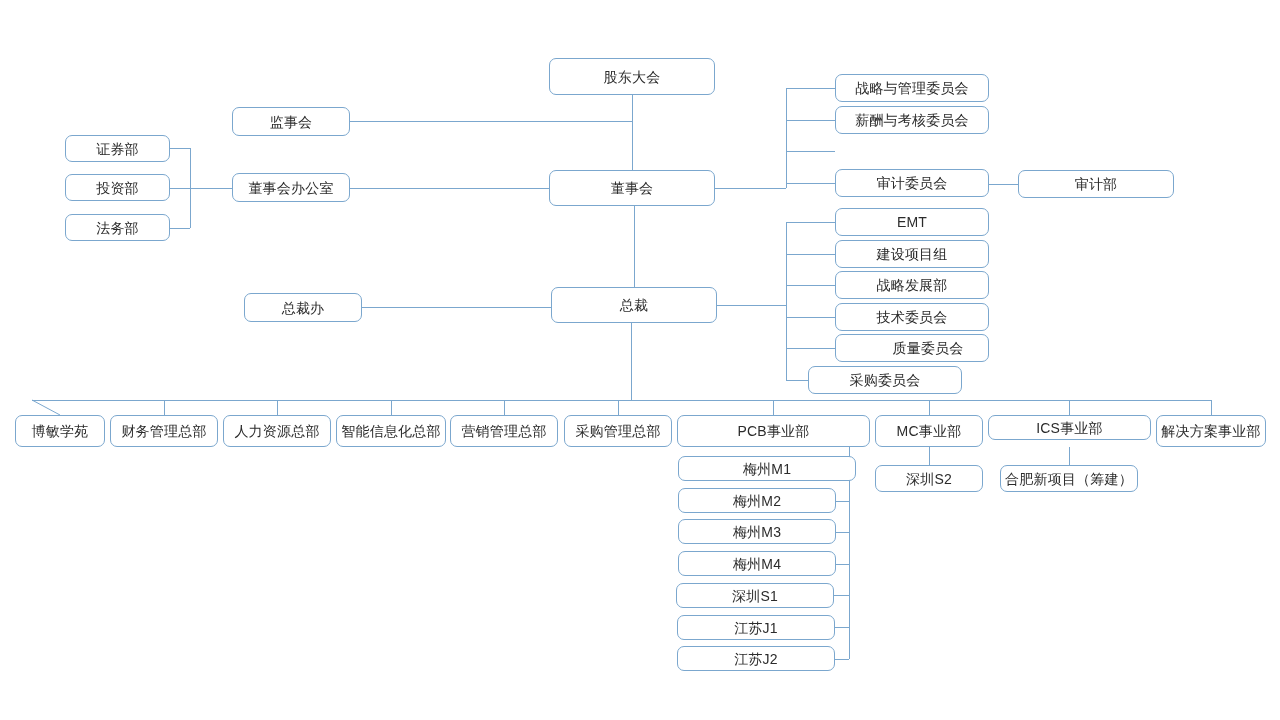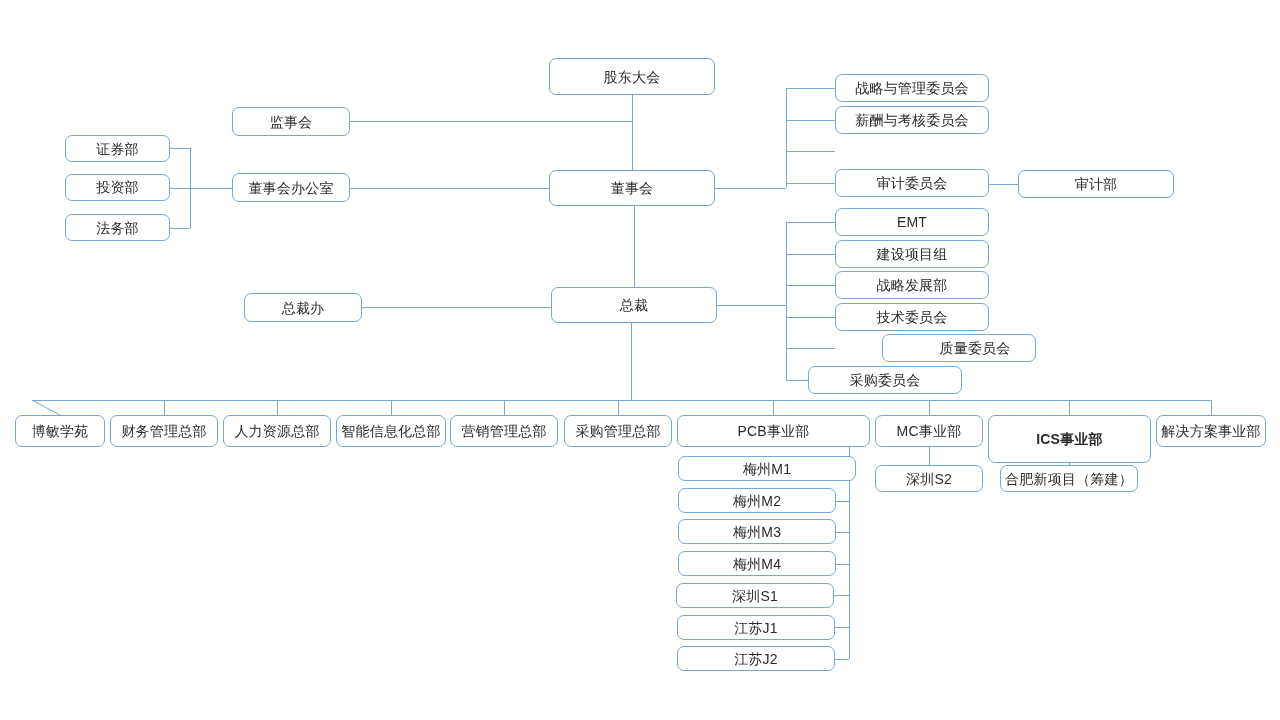--- a/index.html
+++ b/index.html
@@ -115,47 +115,47 @@
 
   <div class="conn v" style="left:1069px; top:447px; height:18px;"></div>
 
   <div class="node" style="left:549px; top:58px; width:166px; height:37px;">股东大会</div>
   <div class="node" style="left:232px; top:107px; width:118px; height:29px;">监事会</div>
 
   <div class="node" style="left:549px; top:170px; width:166px; height:36px;">董事会</div>
   <div class="node" style="left:232px; top:173px; width:118px; height:29px;">董事会办公室</div>
 
   <div class="node" style="left:65px; top:135px; width:105px; height:27px;">证券部</div>
-  <div class="node" style="left:65px; top:174px; width:105px; height:27px;font-family:Liberation Serif, serif;">投资部</div>
+  <div class="node" style="left:65px; top:174px; width:105px; height:27px;">投资部</div>
   <div class="node" style="left:65px; top:214px; width:105px; height:27px;">法务部</div>
 
   <div class="node" style="left:835px; top:74px; width:154px; height:28px;">战略与管理委员会</div>
   <div class="node" style="left:835px; top:106px; width:154px; height:28px;">薪酬与考核委员会</div>
   <div class="node" style="left:835px; top:169px; width:154px; height:28px;">审计委员会</div>
   <div class="node" style="left:1018px; top:170px; width:156px; height:28px;">审计部</div>
 
   <div class="node" style="left:551px; top:287px; width:166px; height:36px;">总裁</div>
   <div class="node" style="left:244px; top:293px; width:118px; height:29px;">总裁办</div>
 
   <div class="node" style="left:835px; top:240px; width:154px; height:28px;">建设项目组</div>
   <div class="node" style="left:835px; top:208px; width:154px; height:28px;">EMT</div>
   <div class="node" style="left:835px; top:271px; width:154px; height:28px;">战略发展部</div>
   <div class="node" style="left:835px; top:303px; width:154px; height:28px;">技术委员会</div>
-  <div class="node" style="left:882px; top:334px; width:154px; height:28px;padding-left:32px;">质量委员会</div>
+  <div class="node" style="left:835px; top:334px; width:154px; height:28px;padding-left:32px;">质量委员会</div>
   <div class="node" style="left:808px; top:366px; width:154px; height:28px;">采购委员会</div>
 
   <div class="node" style="left:15px; top:415px; width:90px; height:32px;">博敏学苑</div>
   <div class="node" style="left:110px; top:415px; width:108px; height:32px;">财务管理总部</div>
   <div class="node" style="left:223px; top:415px; width:108px; height:32px;">人力资源总部</div>
   <div class="node" style="left:336px; top:415px; width:110px; height:32px;">智能信息化总部</div>
   <div class="node" style="left:450px; top:415px; width:108px; height:32px;">营销管理总部</div>
   <div class="node" style="left:564px; top:415px; width:108px; height:32px;">采购管理总部</div>
   <div class="node" style="left:677px; top:415px; width:193px; height:32px;">PCB事业部</div>
   <div class="node" style="left:875px; top:415px; width:108px; height:32px;">MC事业部</div>
-  <div class="node" style="left:988px; top:415px; width:163px; height:48px;font-weight:bold;">ICS事业部</div>
+  <div class="node" style="left:988px; top:415px; width:163px; height:25px;">ICS事业部</div>
   <div class="node" style="left:1156px; top:415px; width:110px; height:32px;">解决方案事业部</div>
 
   <div class="node" style="left:678px; top:456px; width:178px; height:25px;">梅州M1</div>
   <div class="node" style="left:678px; top:488px; width:158px; height:25px;">梅州M2</div>
   <div class="node" style="left:678px; top:519px; width:158px; height:25px;">梅州M3</div>
   <div class="node" style="left:678px; top:551px; width:158px; height:25px;">梅州M4</div>
   <div class="node" style="left:676px; top:583px; width:158px; height:25px;">深圳S1</div>
   <div class="node" style="left:677px; top:615px; width:158px; height:25px;">江苏J1</div>
   <div class="node" style="left:677px; top:646px; width:158px; height:25px;">江苏J2</div>
 

